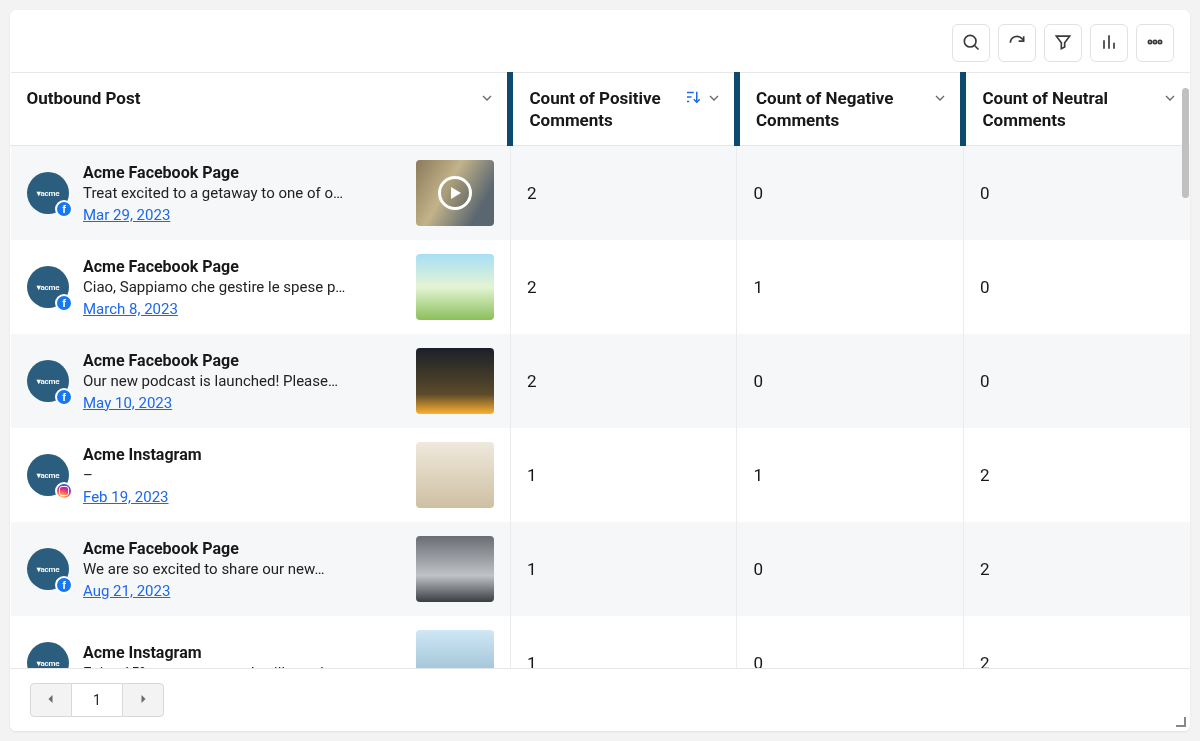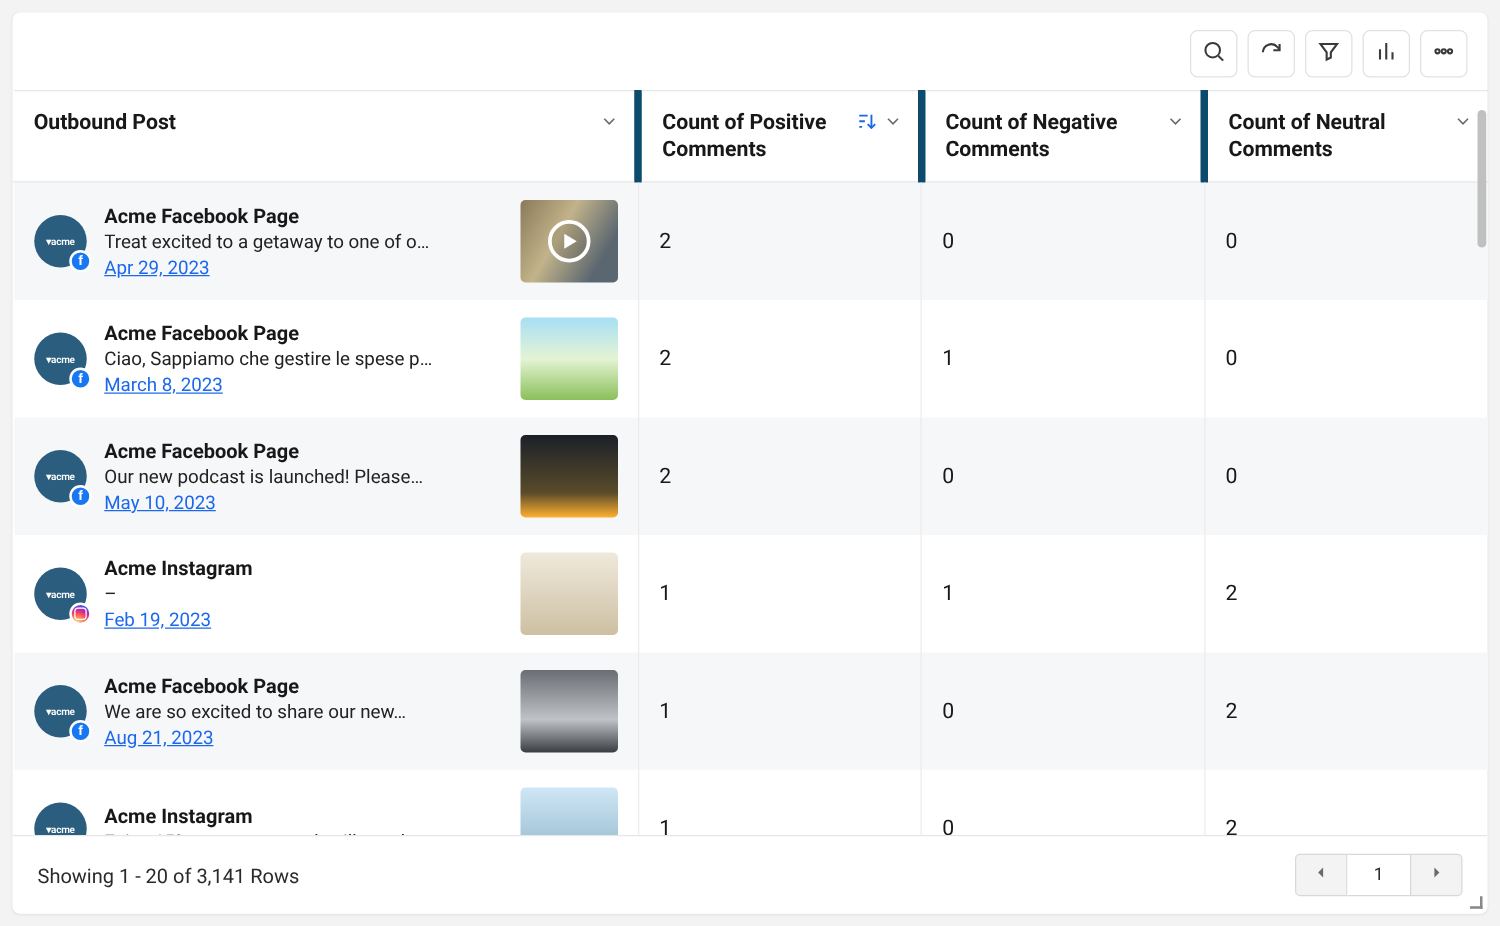--- a/index.html
+++ b/index.html
@@ -278,21 +278,21 @@
           <tr>
             <td>
     <div class="post-cell">
       <div class="avatar-wrap">
         <div class="avatar">▾acme</div>
         <div class="badge fb"></div>
       </div>
       <div class="post-text">
         <div class="post-title">Acme Facebook Page</div>
         <div class="post-snippet">Treat excited to a getaway to one of o…</div>
-        <a class="post-date">Apr 29, 2023</a>
+        <a class="post-date">Mar 29, 2023</a>
       </div>
       <div class="thumb t0">
         <div class="play-overlay"></div>
       </div>
     </div>
             </td>
             <td>2</td>
             <td>0</td>
             <td>0</td>
           </tr>
@@ -399,21 +399,20 @@
             </td>
             <td>1</td>
             <td>0</td>
             <td>2</td>
           </tr>
         </tbody>
     </table>
   </div>
 
   <div class="footer">
-    <div>Showing 1 - 20 of 3,141 Rows</div>
     <div class="pager">
       <div class="pager-btn">
         <span>
           <svg viewBox="0 0 24 24">
               <path d="M15 4l-8 8 8 8z"></path>
             </svg>
         </span>
       </div>
       <div class="pager-page">1</div>
       <div class="pager-btn">

